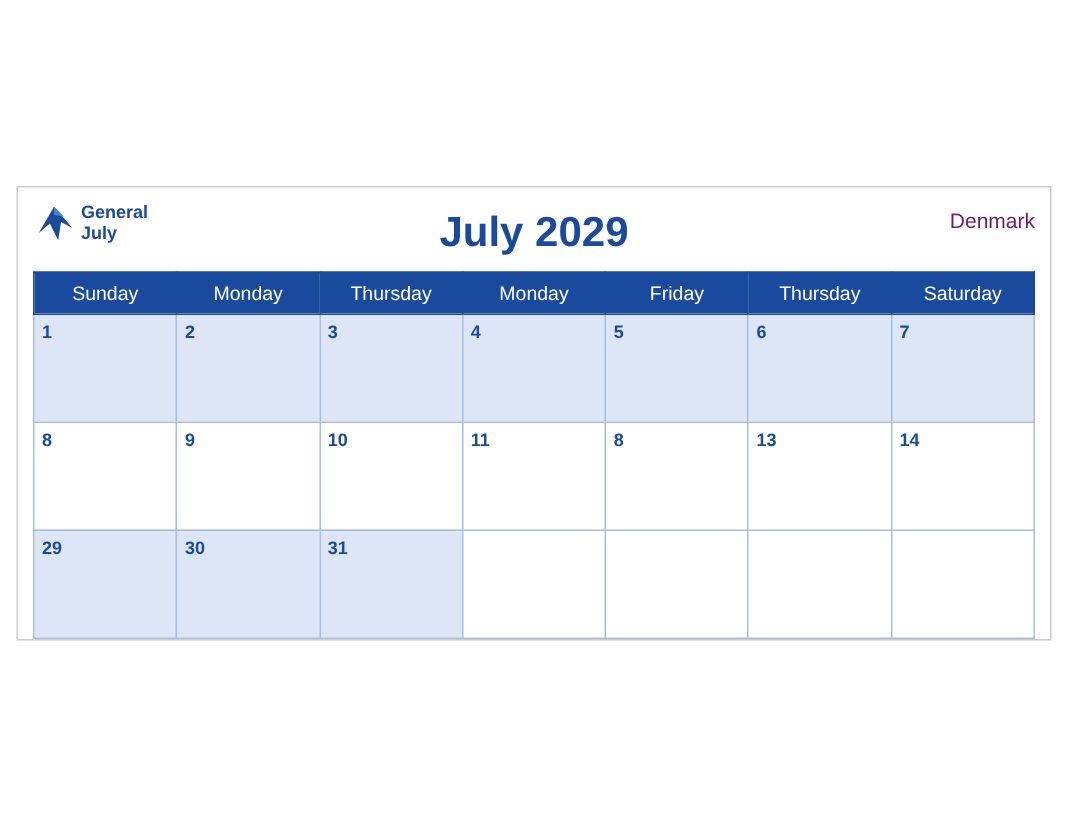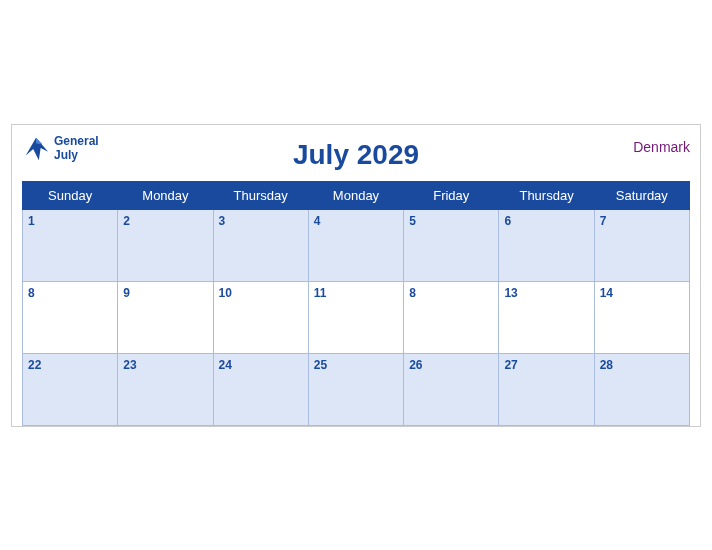--- a/index.html
+++ b/index.html
@@ -145,23 +145,23 @@
         <tr>
           <td><span class="day-num">8</span></td>
           <td><span class="day-num">9</span></td>
           <td><span class="day-num">10</span></td>
           <td><span class="day-num">11</span></td>
           <td><span class="day-num">8</span></td>
           <td><span class="day-num">13</span></td>
           <td><span class="day-num">14</span></td>
         </tr>
         <tr>
-          <td><span class="day-num">22</span></td>
-          <td><span class="day-num">23</span></td>
-          <td><span class="day-num">24</span></td>
-          <td><span class="day-num">25</span></td>
-          <td><span class="day-num">26</span></td>
-          <td><span class="day-num">27</span></td>
-          <td><span class="day-num">28</span></td>
+          <td><span class="day-num">29</span></td>
+          <td><span class="day-num">30</span></td>
+          <td><span class="day-num">31</span></td>
+          <td class="empty-cell"></td>
+          <td class="empty-cell"></td>
+          <td class="empty-cell"></td>
+          <td class="empty-cell"></td>
         </tr>
       </tbody>
   </table>
 </div>
 
 </body></html>

